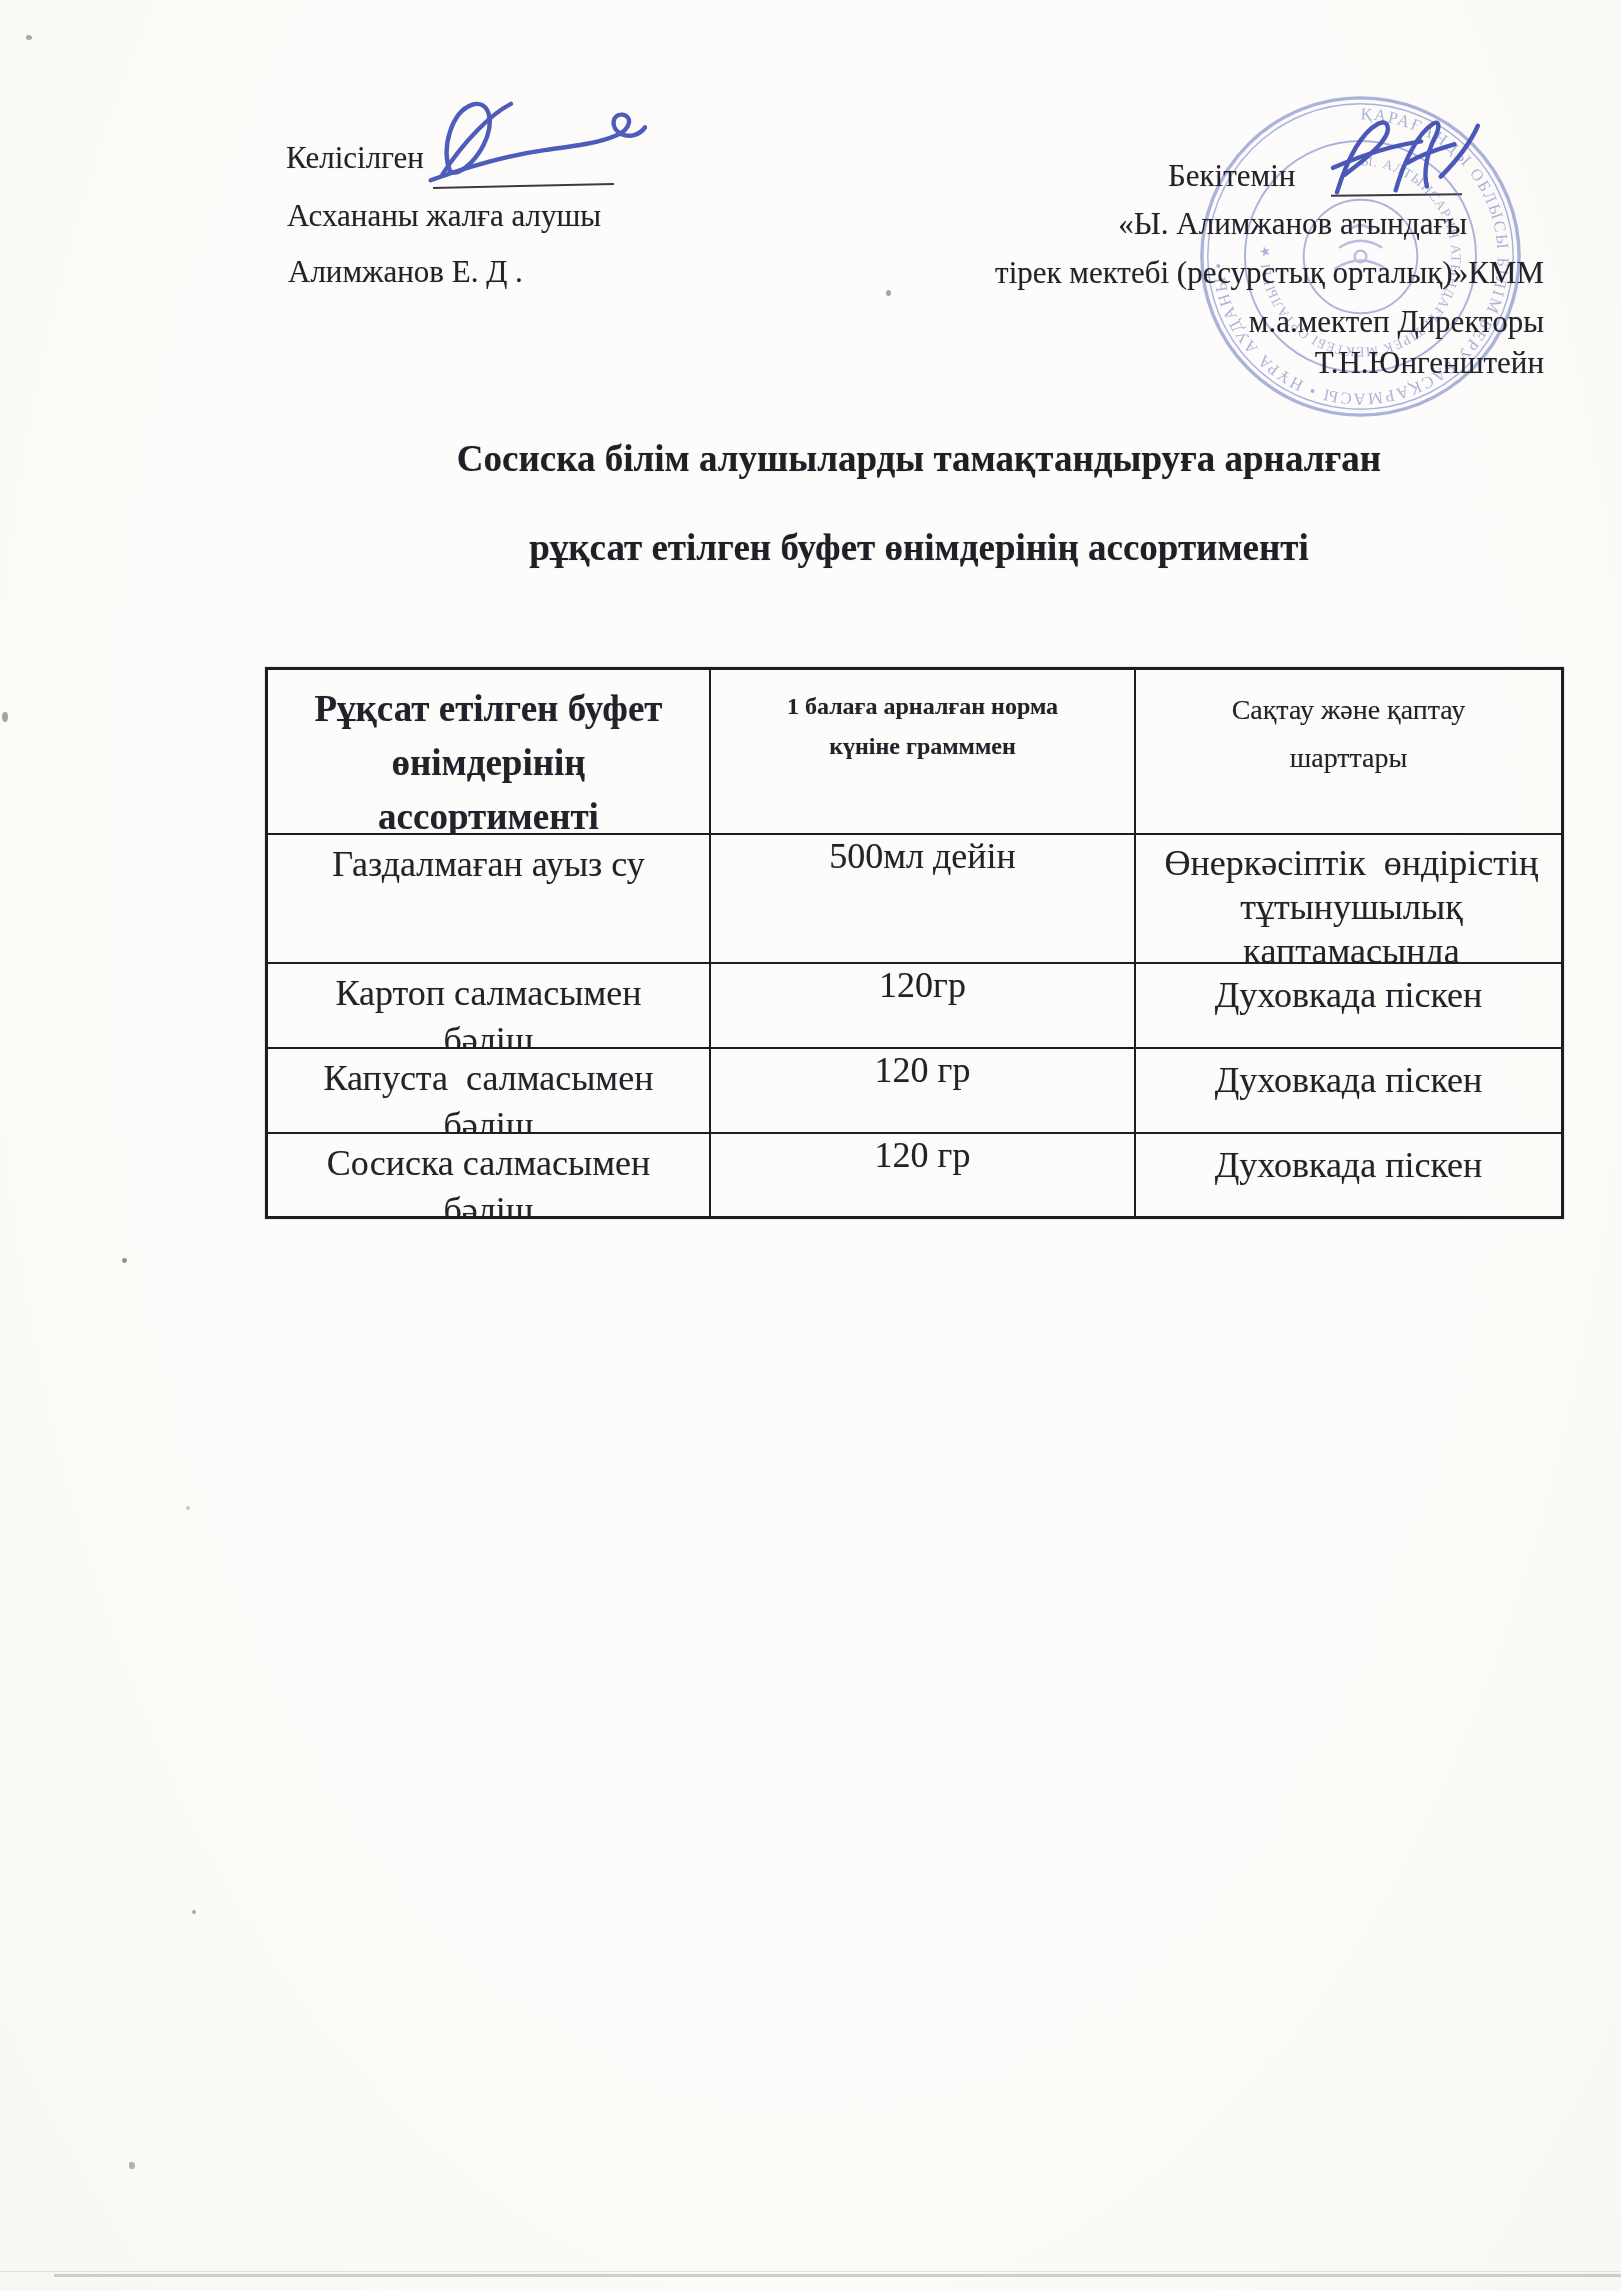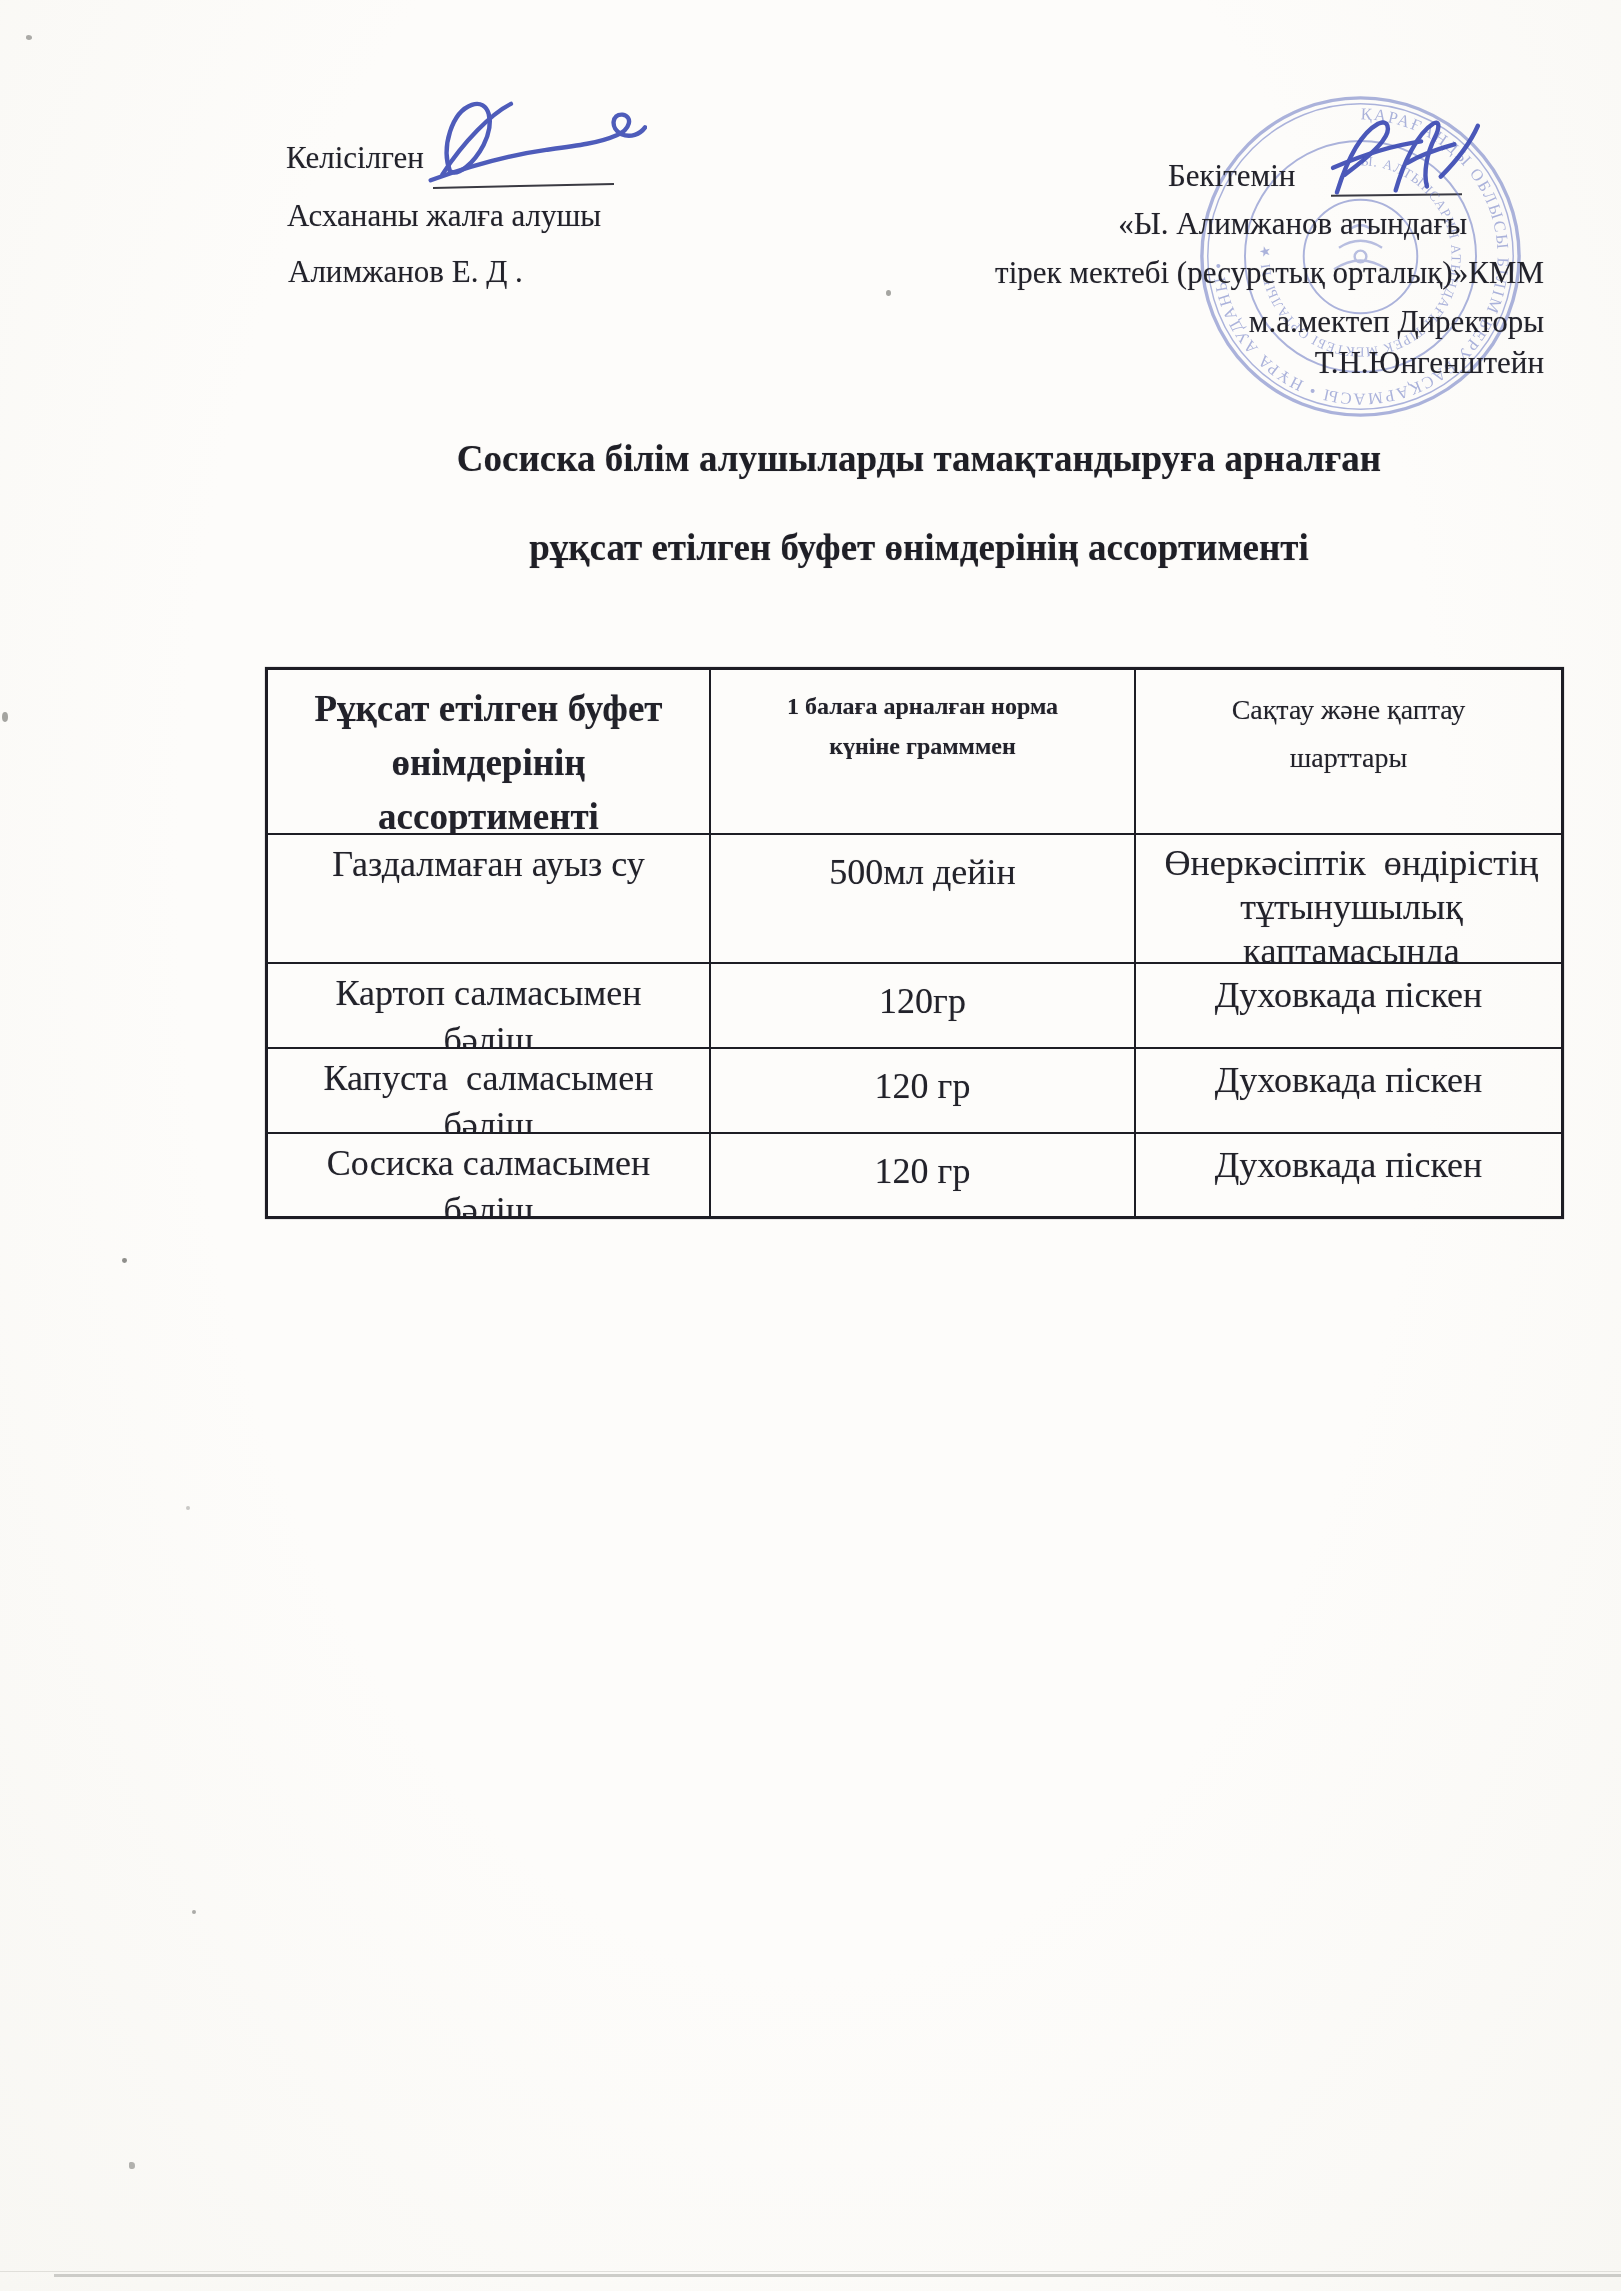--- a/index.html
+++ b/index.html
@@ -43,21 +43,21 @@
     border-bottom:2.9px solid #1d1d24;
     overflow:hidden;
     white-space:pre-wrap;
   }
   .cell.last-col { border-right:none; }
   .cell.last-row { border-bottom:none; }
   .th1 { font-weight:bold; font-size:37px; line-height:54px; text-align:center; padding:11.8px 9.8px 0; }
   .th2 { font-weight:bold; font-size:24px; line-height:40px; text-align:center; padding:15.7px 43px 0; }
   .th3 { font-weight:normal; font-size:28px; line-height:48px; text-align:center; padding:15.7px 71px 0; }
   .td-product { font-size:36px; line-height:47px; text-align:center; padding:5.9px 23.5px 0; }
-  .td-norm { font-size:36px; text-align:center; padding-top:16px; }
+  .td-norm { font-size:36px; text-align:center; padding-top:0; }
   .td-storage-l { font-size:36px; line-height:44px; text-align:center; padding:5.9px 7.8px 0 13.7px; }
   .td-storage-c { font-size:36px; text-align:center; padding-top:9.8px; }
   
   .speck { position:absolute; background:#6a6a66; border-radius:50%; opacity:.75; }
   .bottom-scan-line {
     position:absolute; left:54px; top:2274px; width:1567px; height:2.9px;
     background:#bdbdb9; opacity:.75;
   }
   .bottom-scan-line2 {
     position:absolute; left:0px; top:2271px; width:1621px; height:1px;

